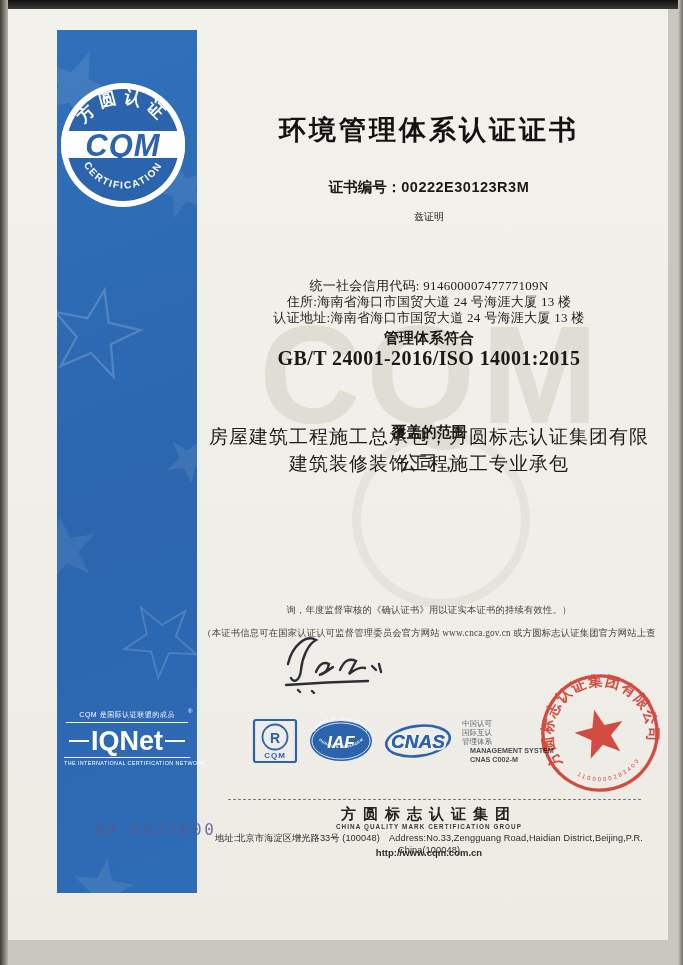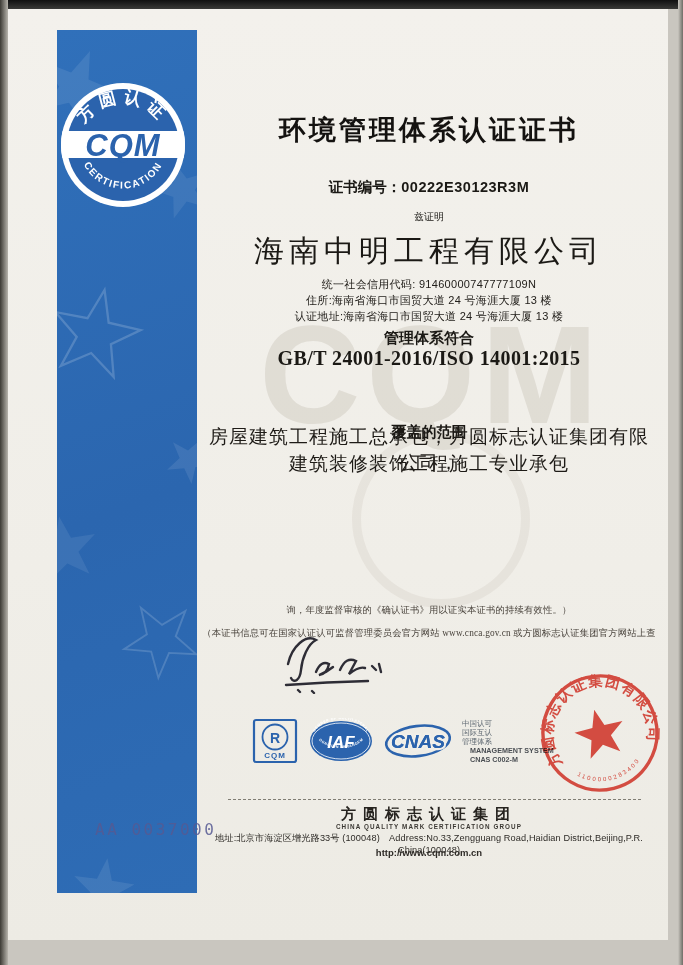--- a/index.html
+++ b/index.html
@@ -39,21 +39,21 @@
   @supports (-webkit-background-clip: text){
     .title-en{background:repeating-linear-gradient(180deg,#868583 0 1.6px,#d9d7d3 1.6px 3.4px);
               -webkit-background-clip:text;background-clip:text;color:transparent;}
   }
   .title-cn{top:112px;font-size:27px;font-weight:bold;letter-spacing:3px;color:#141210;}
   .certno{top:178px;font-size:14.5px;font-weight:bold;}
   .certno .val{font-weight:bold;letter-spacing:.5px;text-align:right;}
   .attest{top:210px;font-size:10px;font-weight:normal;}
   .company{top:231px;font-size:30px;letter-spacing:5px;font-family:"Liberation Serif",serif;}
   .info1{top:277px;} .info2{top:293px;} .info3{top:309px;}
-  .infoline{font-size:11px;font-family:Liberation Sans, sans-serif;color:#23201c;letter-spacing:.3px;}
+  .infoline{font-size:13px;font-family:Liberation Serif, serif;color:#23201c;letter-spacing:.3px;}
   .conform{top:329px;font-size:15px;font-weight:bold;}
   .standard{top:347px;font-size:20px;font-weight:bold;font-family:"Liberation Serif",serif;letter-spacing:.4px;}
   .scope-label{top:423px;font-size:15px;font-weight:bold;}
   .scope1{top:424px;} .scope2{top:451px;}
   .scopeline{font-size:19px;font-family:"Liberation Serif",serif;letter-spacing:1px;color:#1e1b17;}
   .note1{top:591px;margin-top:36px;} .note2{top:604px;}
   .noteline{font-size:9.3px;font-family:"Liberation Serif",serif;color:#47413a;letter-spacing:.2px;}
   .dates{position:absolute;left:468px;top:629px;text-align:left;z-index:2;
          font-family:"Liberation Serif",serif;font-weight:bold;font-size:13.5px;
          color:#1c1a17;line-height:24px;letter-spacing:.4px;}
@@ -123,31 +123,40 @@
     </g>
     <text font-family="Liberation Sans, sans-serif" font-size="31" font-weight="bold" font-style="italic" fill="#2b63ad" x="65" y="76" text-anchor="middle" letter-spacing="1">CQM</text>
     <text font-family="Liberation Sans, sans-serif" font-size="17" font-weight="bold" fill="#ffffff" letter-spacing="6">
       <textPath href="#cqmTop" startOffset="50%" text-anchor="middle">方圆认证</textPath>
     </text>
     <text font-family="Liberation Sans, sans-serif" font-size="10" font-weight="bold" fill="#ffffff" letter-spacing="1.6">
       <textPath href="#cqmBot" startOffset="50%" text-anchor="middle">CERTIFICATION</textPath>
     </text>
   </svg>
 
+  <div class="iqnet">
+    <div class="iqnet-top">
+      <span>CQM 是国际认证联盟的成员</span>
+      <span class="iqnet-reg">®</span>
+    </div>
+    <div class="iqnet-main">
+      <span class="dash">—</span><span>IQNet</span><span class="dash">—</span>
+    </div>
+    <div class="iqnet-bottom">THE INTERNATIONAL CERTIFICATION NETWORK</div>
+  </div>
 
   <div class="serial">AA 0037000</div>
 
   <div class="cblock title-cn">环境管理体系认证证书</div>
 
   <div class="cblock certno">
     <span>证书编号：</span><span class="val">00222E30123R3M</span>
   </div>
 
   <div class="cblock attest">兹证明</div>
-  <div class="cblock company">海南中明工程有限公司</div>
 
   <div class="cblock infoline info1">统一社会信用代码: 91460000747777109N</div>
   <div class="cblock infoline info2">住所:海南省海口市国贸大道 24 号海涯大厦 13 楼</div>
   <div class="cblock infoline info3">认证地址:海南省海口市国贸大道 24 号海涯大厦 13 楼</div>
 
   <div class="cblock conform">管理体系符合</div>
   <div class="cblock standard">GB/T 24001-2016/ISO 14001:2015</div>
 
   <div class="cblock scope-label">覆盖的范围</div>
   <div class="cblock scopeline scope1">房屋建筑工程施工总承包，方圆标志认证集团有限公司，</div>

